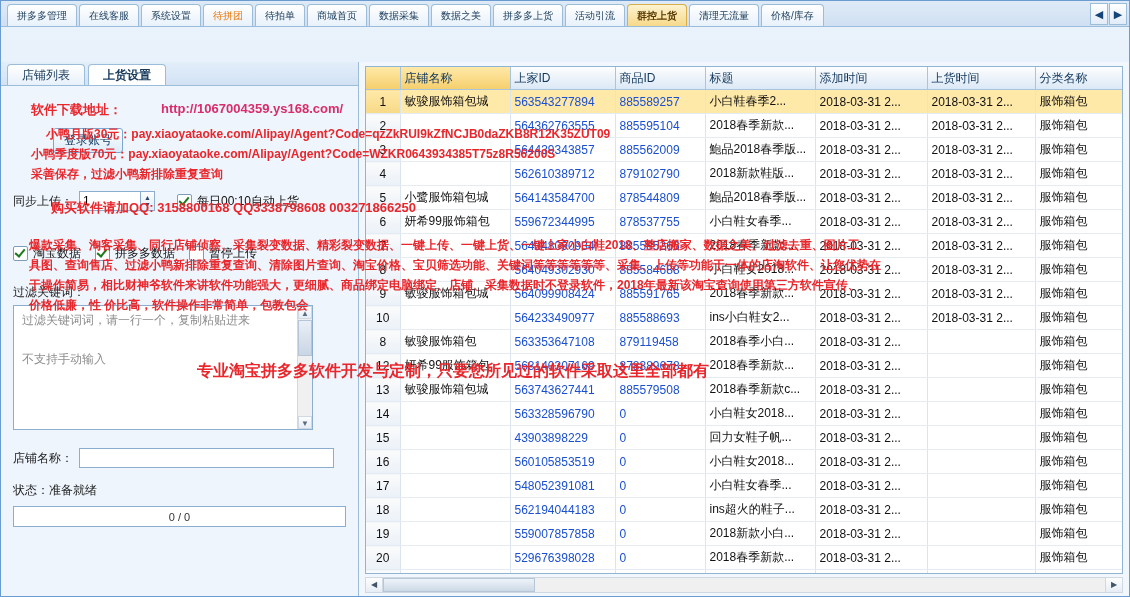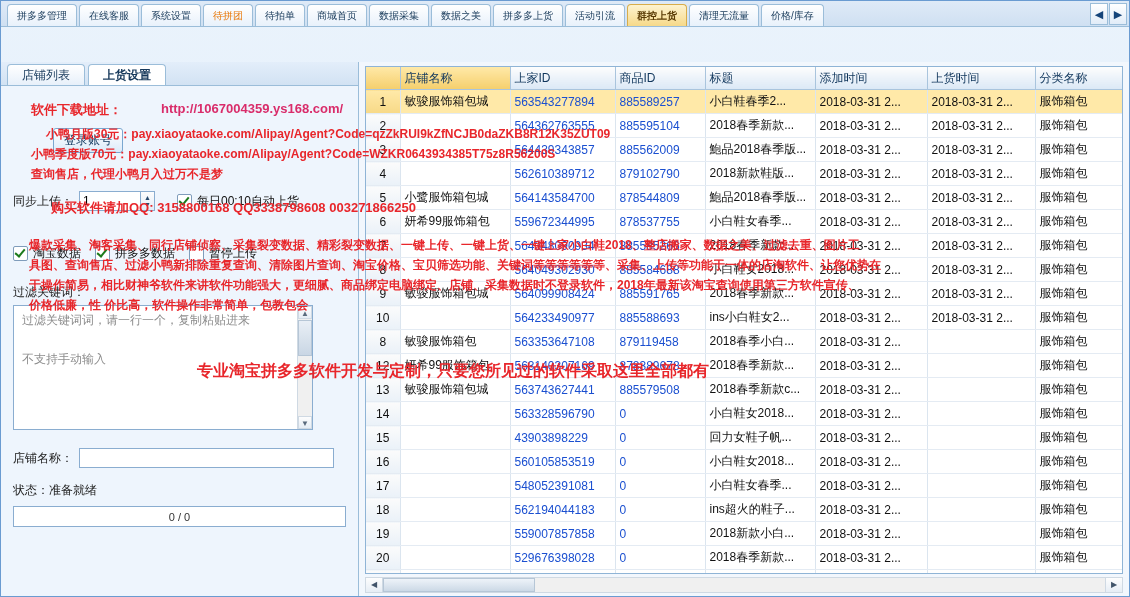--- a/index.html
+++ b/index.html
@@ -545,21 +545,21 @@
       </div>
 
     </div>
   </div>
 
   <div>
     <div class="ad" style="left:30px;top:100px;font-size:13px;">软件下载地址：</div>
     <div class="ad" style="left:160px;top:100px;font-size:13px;color:#d92c6a;">http://1067004359.ys168.com/</div>
     <div class="ad" style="left:45px;top:125px;font-size:12px;color:#e8262b;">小鸭月版30元：pay.xiaoyataoke.com/Alipay/Agent?Code=qzZkRUI9kZfNCJB0daZKB8R12K35ZUT09</div>
     <div class="ad" style="left:30px;top:145px;font-size:12px;color:#e8262b;">小鸭季度版70元：pay.xiaoyataoke.com/Alipay/Agent?Code=WZKR0643934385T75z8R56200S</div>
-    <div class="ad" style="left:30px;top:165px;font-size:12px;color:#e8262b;">查询售店，代理小鸭月入过万不是梦</div>
+    <div class="ad" style="left:30px;top:165px;font-size:12px;color:#e8262b;">采善保存，过滤小鸭新排除重复查询</div>
     <div class="ad" style="left:50px;top:198px;font-size:13px;color:#e8262b;">购买软件请加QQ: 3158800168        QQ3338798608        003271866250</div>
     <div class="ad-wrap" style="left:28px;top:236px;width:1090px;font-size:12px;">爆款采集、淘客采集、同行店铺侦察、采集裂变数据、精彩裂变数据、一键上传、一键上货、一键上家小白鞋2018、整店搬家、数据之美、过滤去重、图片工</div>
     <div class="ad-wrap" style="left:28px;top:256px;width:1090px;font-size:12px;">具图、查询售店、过滤小鸭新排除重复查询、清除图片查询、淘宝价格、宝贝筛选功能、关键词等等等等等等、采集、上传等功能于一体的店淘软件、让您优势在</div>
     <div class="ad-wrap" style="left:28px;top:276px;width:1090px;font-size:12px;">于操作简易，相比财神爷软件来讲软件功能强大，更细腻、商品绑定电脑绑定、店铺、采集数据时不登录软件，2018年最新该淘宝查询使用第三方软件宣传、</div>
     <div class="ad-wrap" style="left:28px;top:296px;width:1090px;font-size:12px;">价格低廉，性 价比高，软件操作非常简单，包教包会</div>
     <div class="ad" style="left:196px;top:360px;font-size:16px;color:#e8262b;">专业淘宝拼多多软件开发与定制，只要您所见过的软件采取这里全部都有</div>
   </div>
 
 </div>
 

